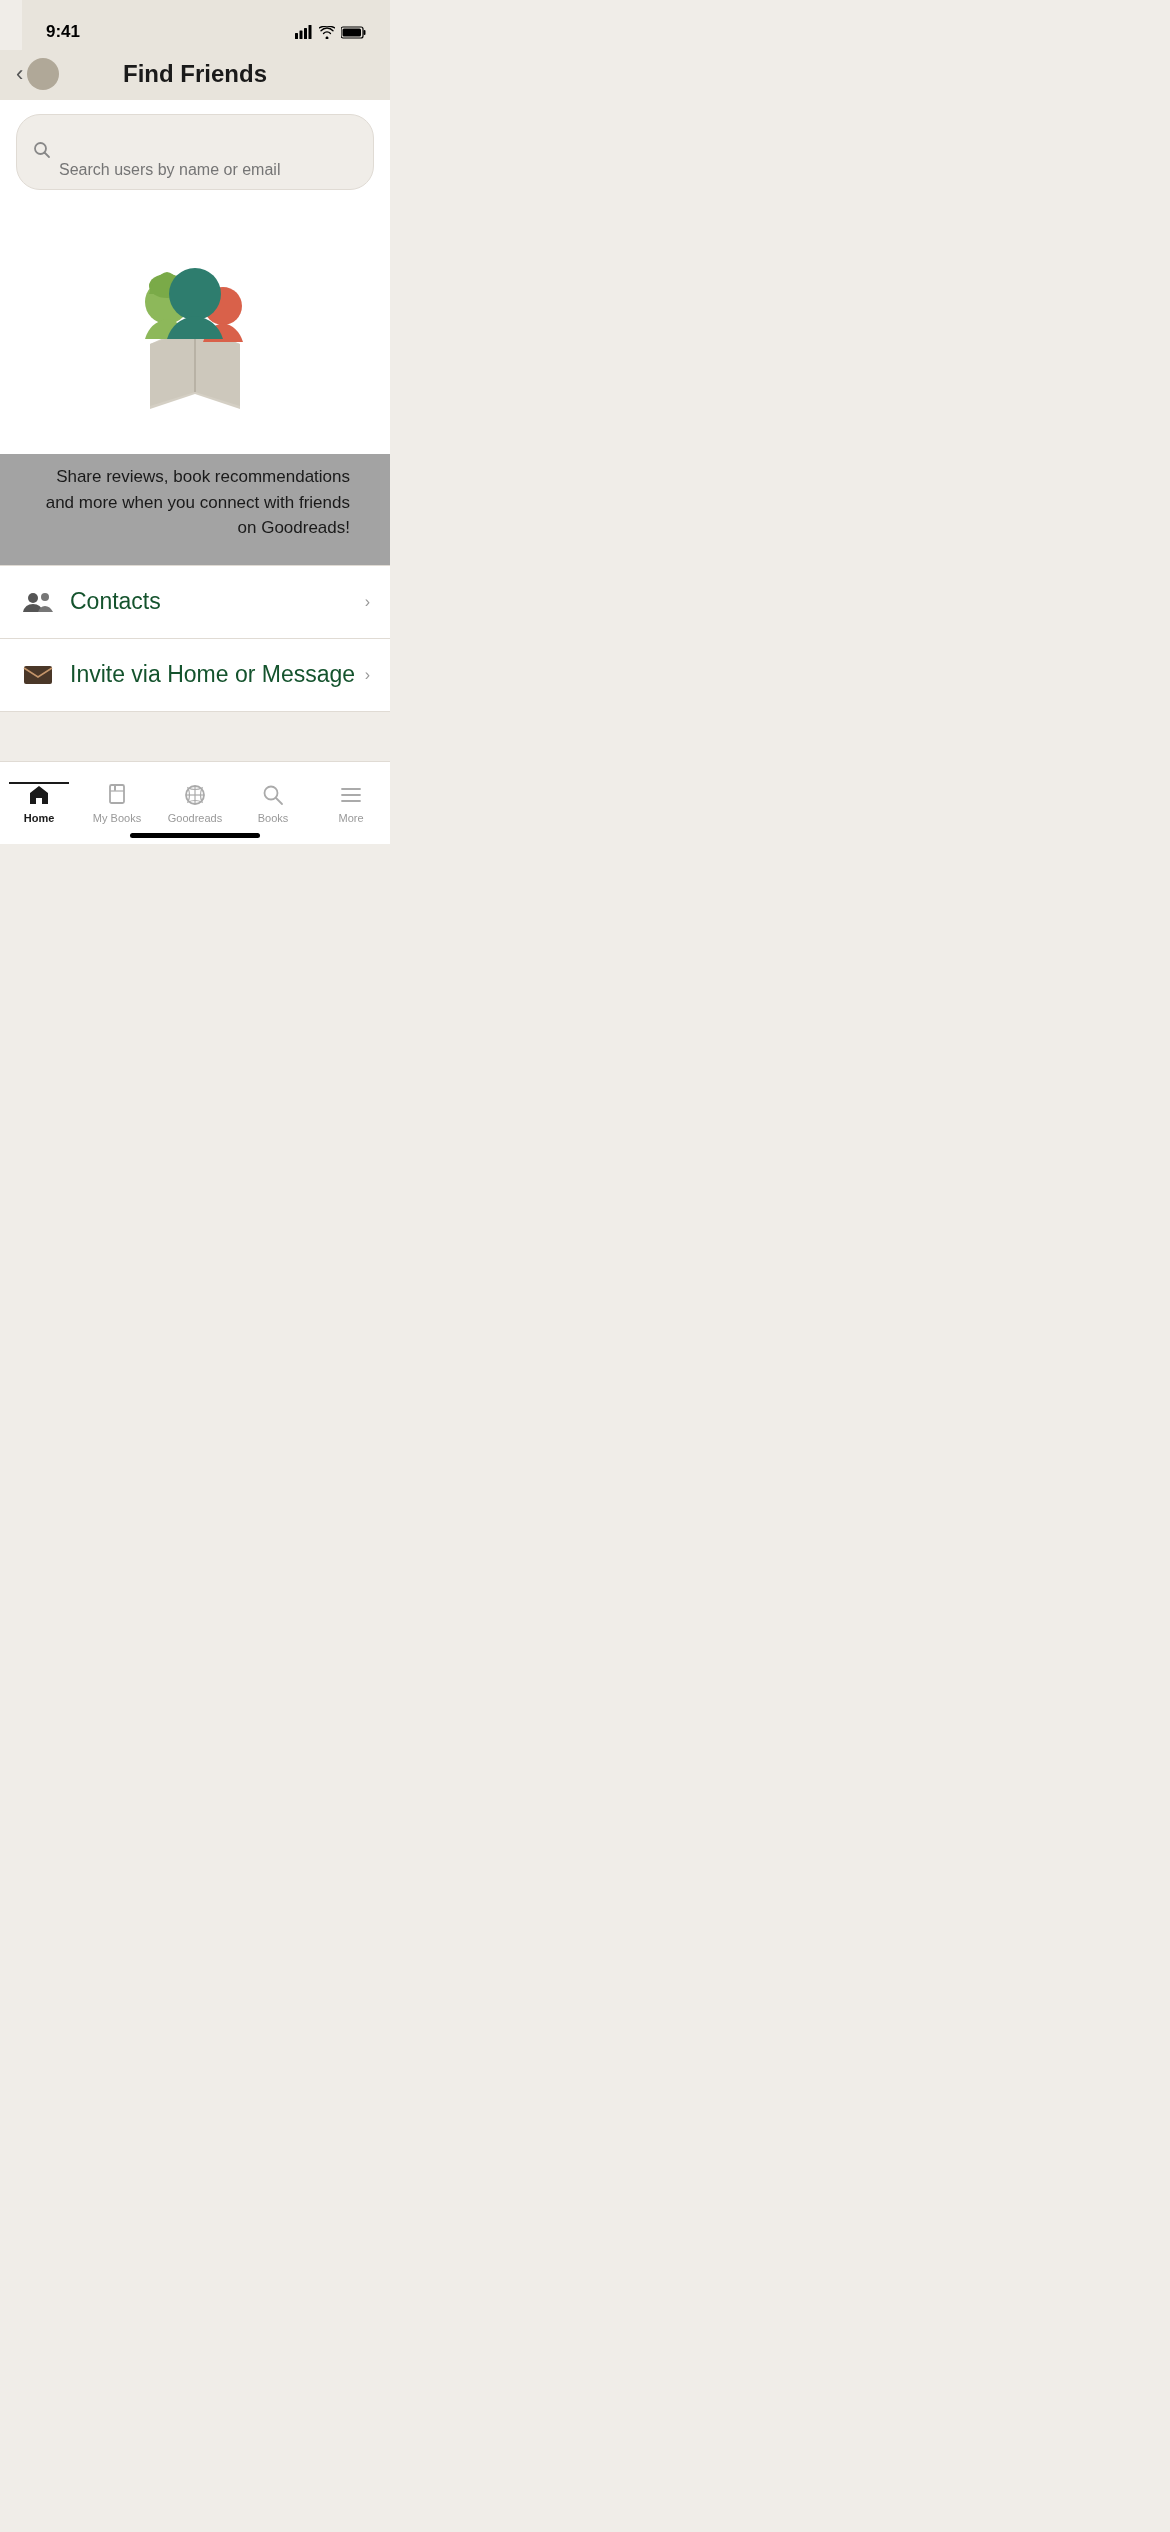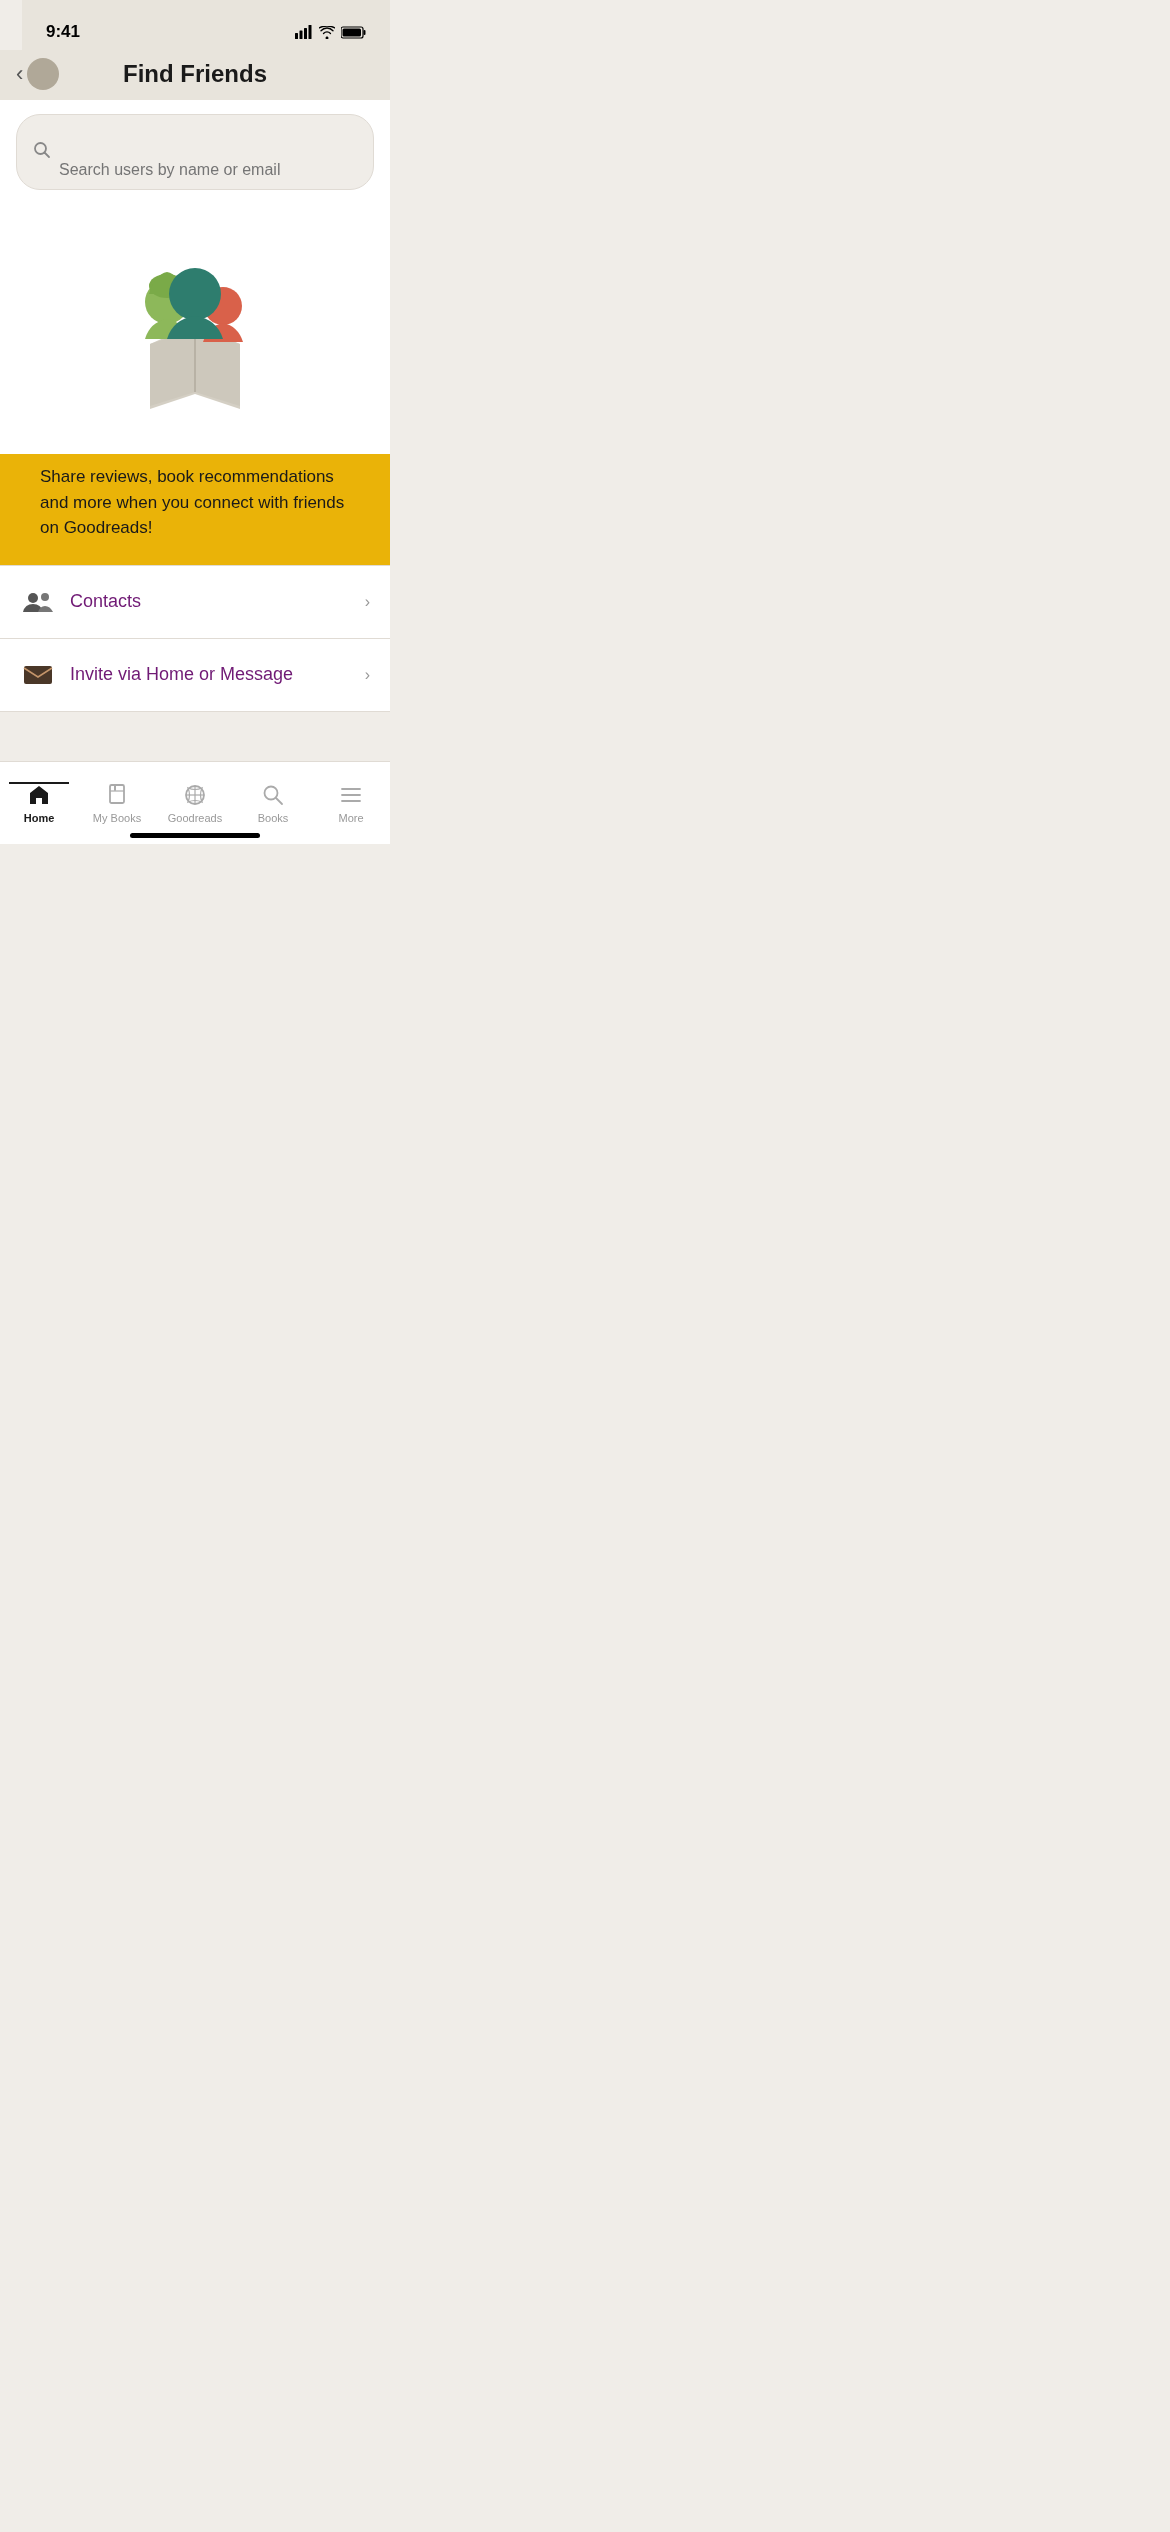--- a/index.html
+++ b/index.html
@@ -125,23 +125,23 @@
       background: #fff;
     }
 
     .friends-illustration {
       width: 200px;
       height: 200px;
     }
 
     
     .description-text {
-      text-align: left;
+      text-align: right;
       padding: 10px 40px 24px;
-      background: #eab308;
+      background: #a3a3a3;
       font-size: 17px;
       line-height: 1.5;
       color: #1a1a1a;
     }
 
     
     .divider {
       height: 1px;
       background: #e0dbd4;
       margin: 0;
@@ -161,22 +161,22 @@
       height: 36px;
       display: flex;
       align-items: center;
       justify-content: center;
       margin-right: 14px;
       flex-shrink: 0;
     }
 
     .list-item-label {
       flex: 1;
-      font-size: 18px;
-      color: #701a75;
+      font-size: 23px;
+      color: #14532d;
     }
 
     .list-item-chevron {
       color: #999;
       font-size: 16px;
     }
 
     
     .empty-area {
       background: #f0ede8;

